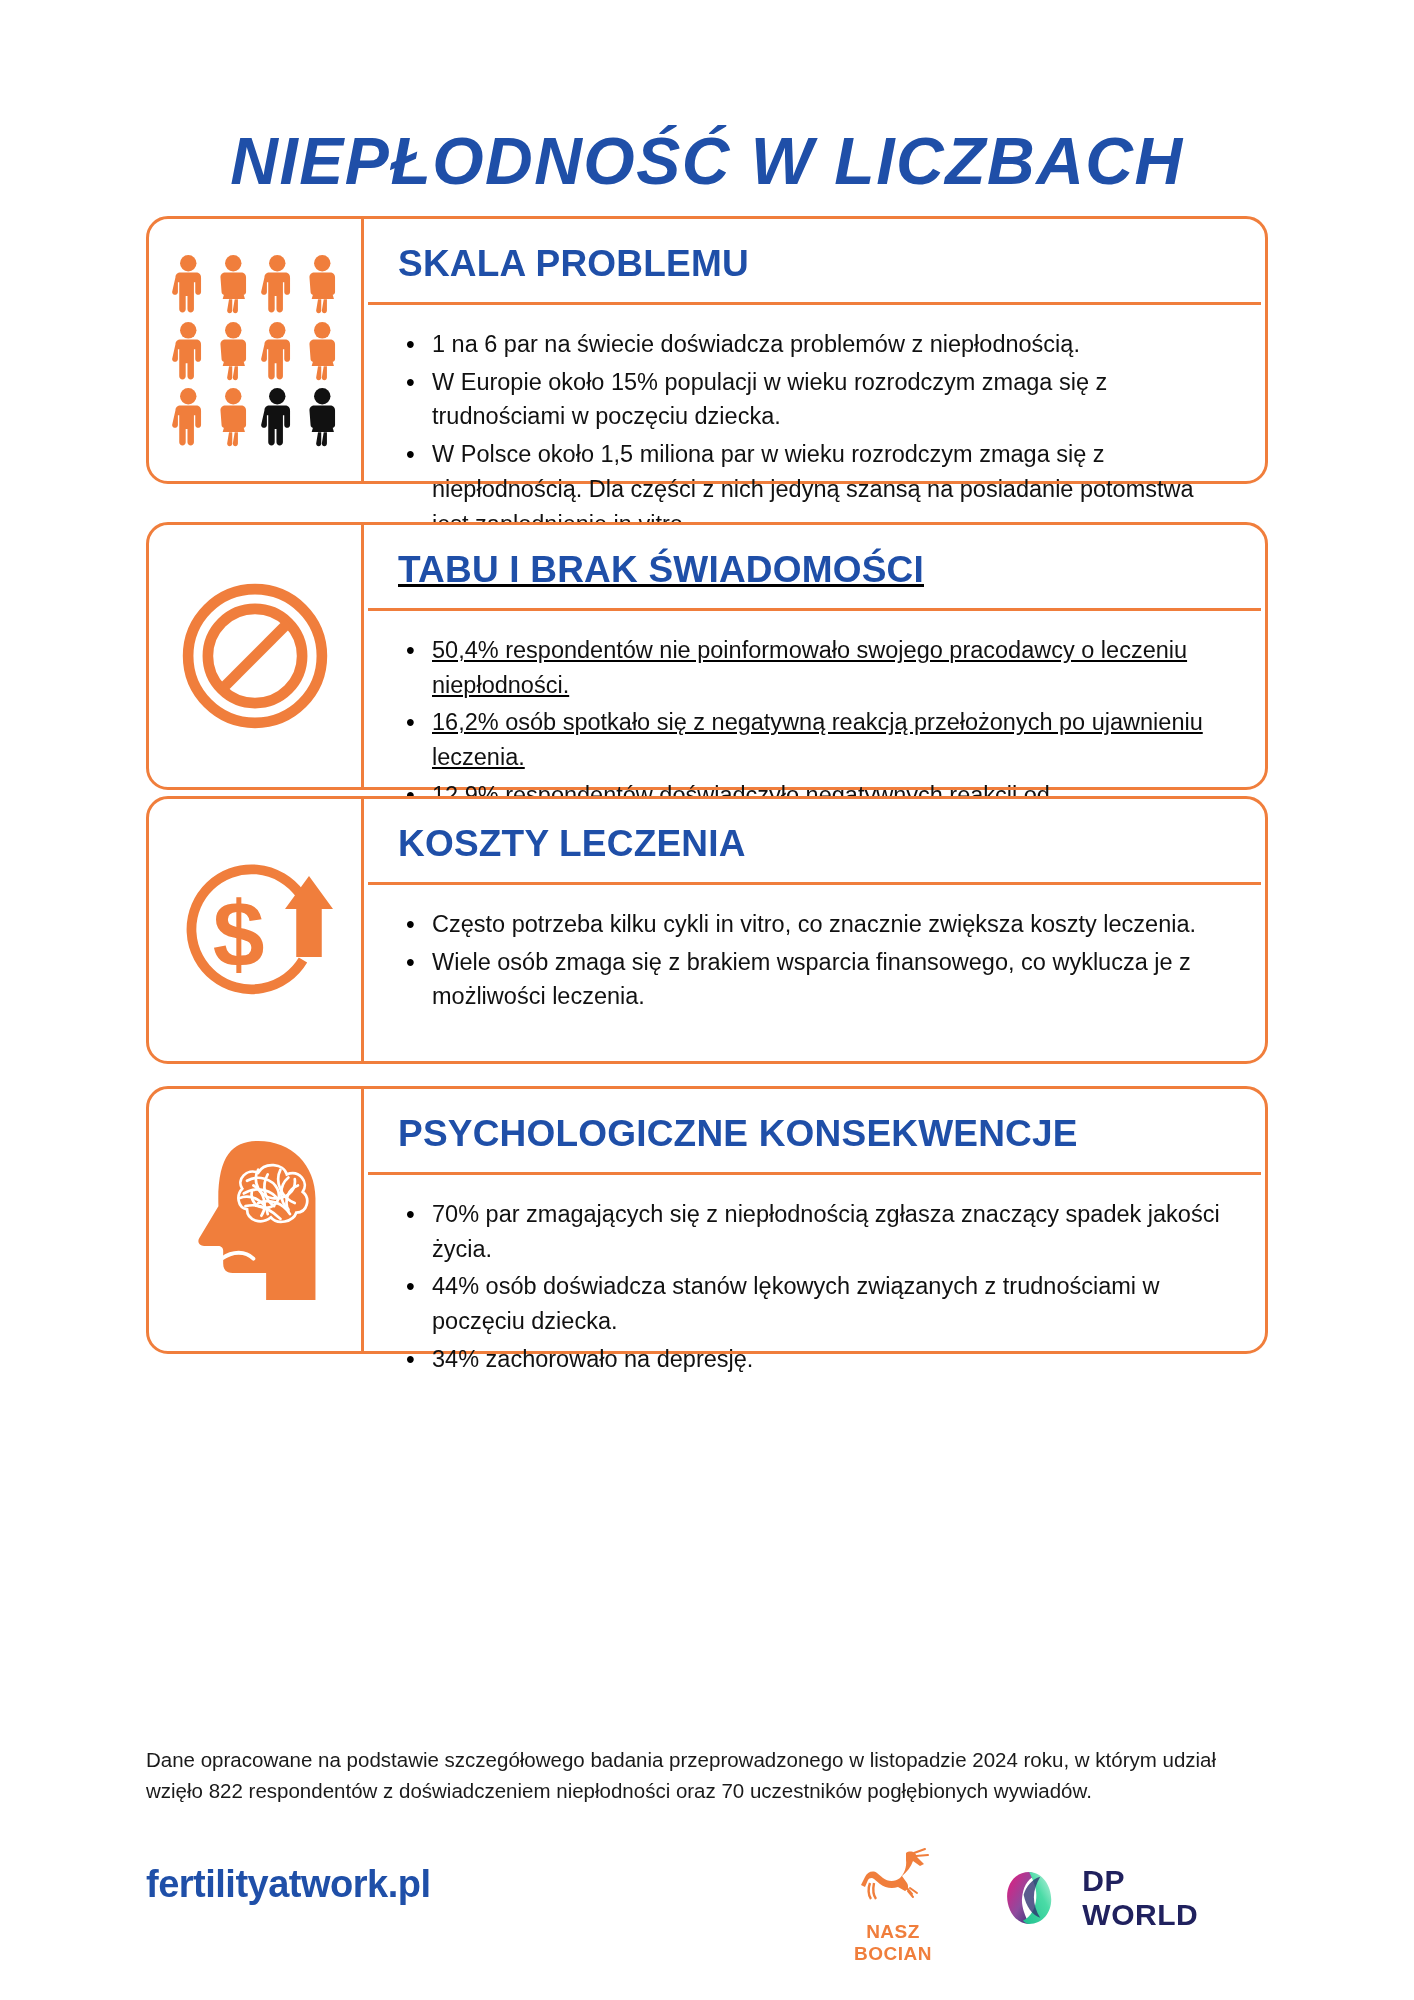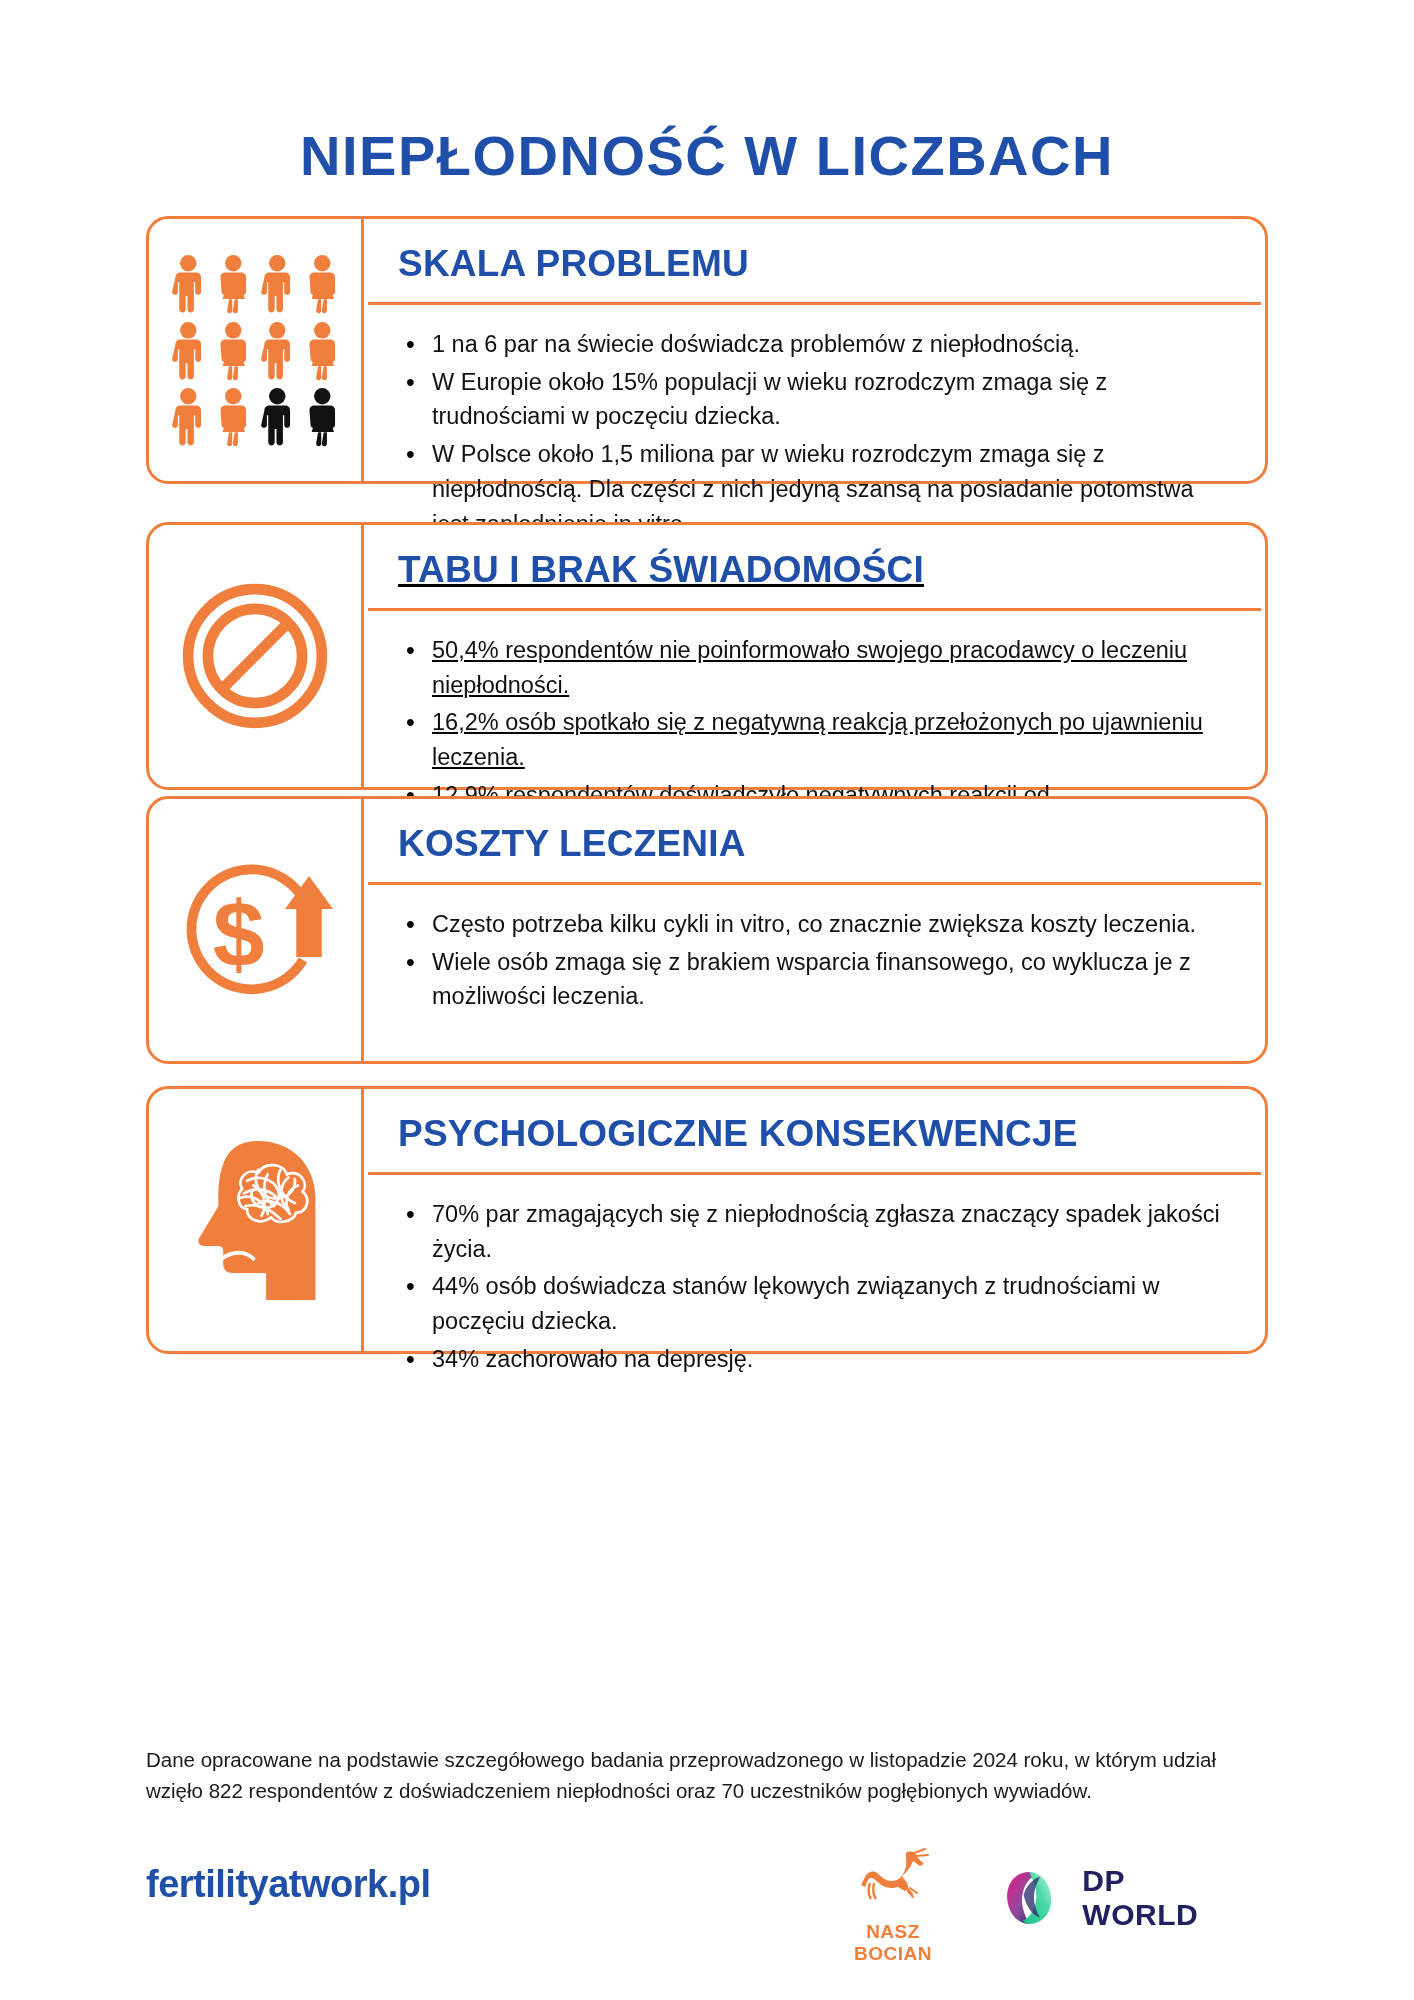--- a/index.html
+++ b/index.html
@@ -20,25 +20,26 @@
   }
 
   
   .title {
     position: absolute;
     top: 128px;
     left: 0;
     width: 1414px;
     text-align: center;
     color: #1F4FA8;
-    font-size: 56px;
+    font-size: 66px;
     font-weight: bold;
     letter-spacing: 1.5px;
     line-height: 1;
     font-family: "Liberation Sans", sans-serif;
+    font-style: italic;
   }
 
   
   .card {
     position: absolute;
     left: 146px;
     width: 1122px;
     border: 3px solid #F07E3C;
     border-radius: 22px;
     background: #ffffff;

